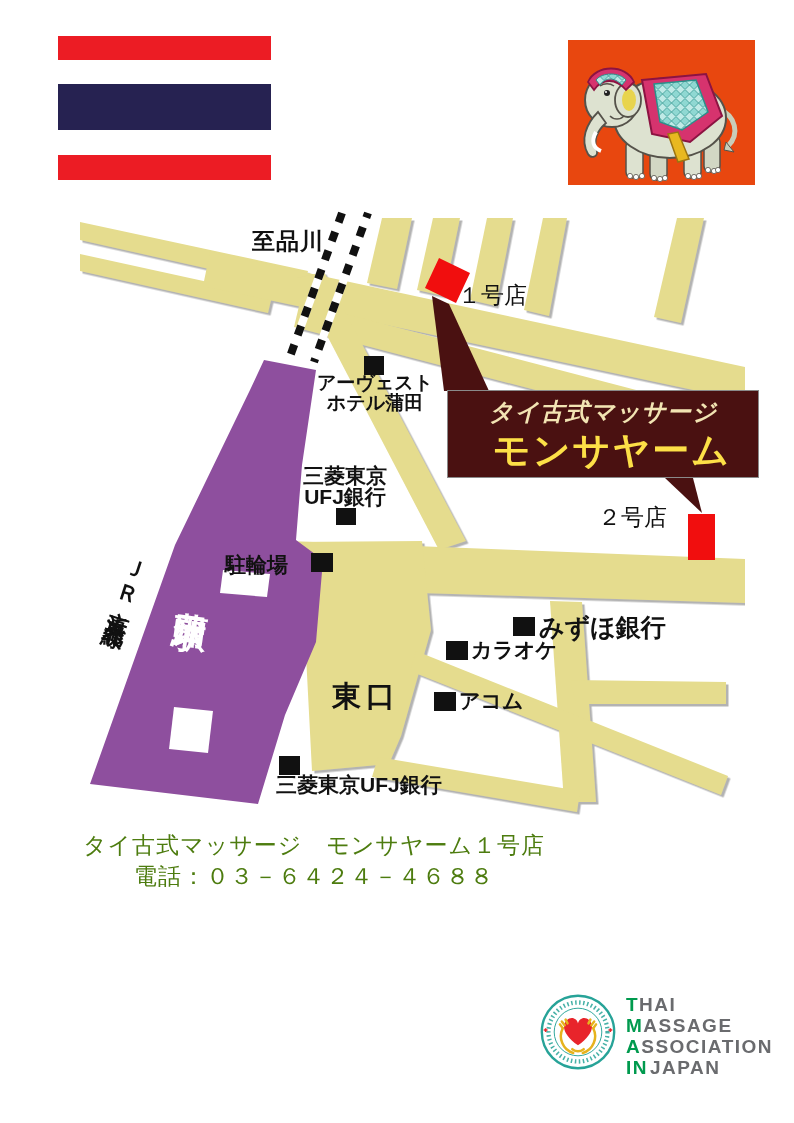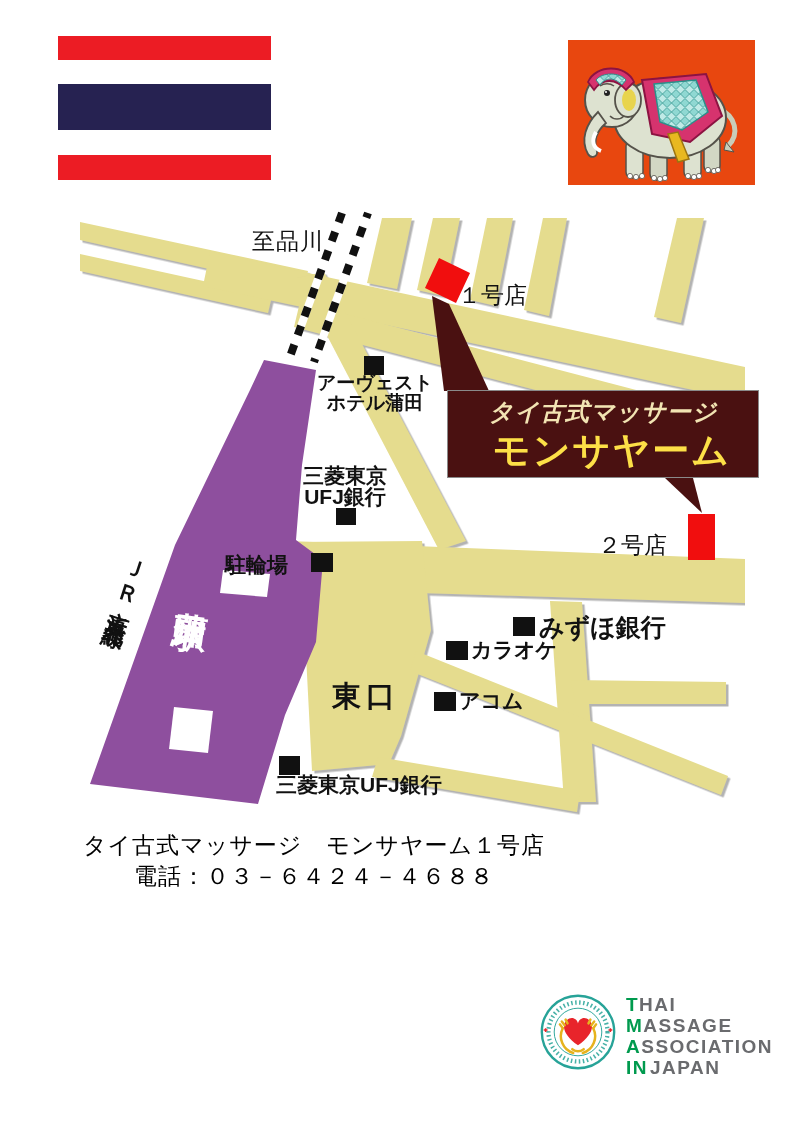--- a/index.html
+++ b/index.html
@@ -15,23 +15,23 @@
   .s-wht2 { height:25px; background:#fff; }
   .s-red2 { height:25px; }
 
   
   .elephant-box { position:absolute; left:568px; top:40px; width:187px; height:145px; }
 
   
   .map { position:absolute; left:80px; top:210px; width:665px; height:605px; }
   .map svg.base { position:absolute; left:0; top:0; }
   .maplabel { position:absolute; color:#111; white-space:nowrap; line-height:1.0; }
-  .lab-shinagawa { left:172px; top:20px; font-size:23px; font-weight:normal; letter-spacing:1px; }
+  .lab-shinagawa { left:172px; top:20px; font-size:23px; font-weight:bold; letter-spacing:1px; }
   .lab-m1 { left:378px; top:74px; font-size:23px; }
-  .lab-m2 { left:518px; top:324px; font-size:23px;text-align:center; }
+  .lab-m2 { left:518px; top:296px; font-size:23px;text-align:center; }
   .lab-avest { left:232px; top:163px; font-size:19px; font-weight:bold; text-align:center; width:126px; line-height:20px; }
   .lab-ufj1 { left:210px; top:255px; font-size:21px; font-weight:bold; text-align:center; width:110px; line-height:21px; }
   .lab-chuurin { left:145px; top:344px; font-size:21px; font-weight:bold; }
   .lab-kamata { left:100px; top:376px; font-size:34px; font-weight:bold; color:#fff;
                 writing-mode:vertical-rl; letter-spacing:4px; transform:rotate(8deg); transform-origin:top center; }
   .lab-jr { left:52px; top:336px; font-size:22px; font-weight:bold;
             writing-mode:vertical-rl; letter-spacing:4px; transform:rotate(18deg); transform-origin:top center; }
   .lab-east { left:252px; top:428px; font-size:29px; font-weight:bold; letter-spacing:5px;margin-top:44px; }
   .lab-mizuho { left:459px; top:405px; font-size:25px; font-weight:bold; }
   .lab-karaoke { left:391px; top:429px; font-size:21px; font-weight:bold; }
@@ -40,21 +40,21 @@
 
   
   .banner { position:absolute; left:367px; top:180px; width:312px; height:88px;
             background:#4A1111; border:1px solid #8a8a8a; text-align:center; overflow:hidden; }
   .banner .b1 { margin-top:5px; font-family:"Liberation Serif", serif; font-style:italic; font-weight:bold;
                 font-size:24px; color:#F2E4B3; letter-spacing:1px; }
   .banner .b2 { font-family:"Liberation Serif", serif; font-weight:bold;
                 font-size:37px; color:#fde047; letter-spacing:2px; margin-top:-2px;padding-left:18px; }
 
   
-  .shops { position:absolute; left:0; top:830px; width:628px; text-align:center; color:#000000; }
+  .shops { position:absolute; left:0; top:830px; width:628px; text-align:center; color:#4d7c0f; }
   .shop-block { margin-bottom:25px; }
   .shop-block p { font-size:23px; line-height:31px; letter-spacing:1px; }
 
   
   .assoc { position:absolute; left:538px; top:990px; display:flex; align-items:flex-start; }
   .assoc-badge { width:80px; height:84px; }
   .assoc-text { margin-left:8px; margin-top:4px; }
   .assoc-text div { font-size:19px; font-weight:bold; letter-spacing:1.5px; line-height:21px;
                     color:#6A6B6E; white-space:nowrap; }
   .assoc-text .g { color:#009A4E; }

